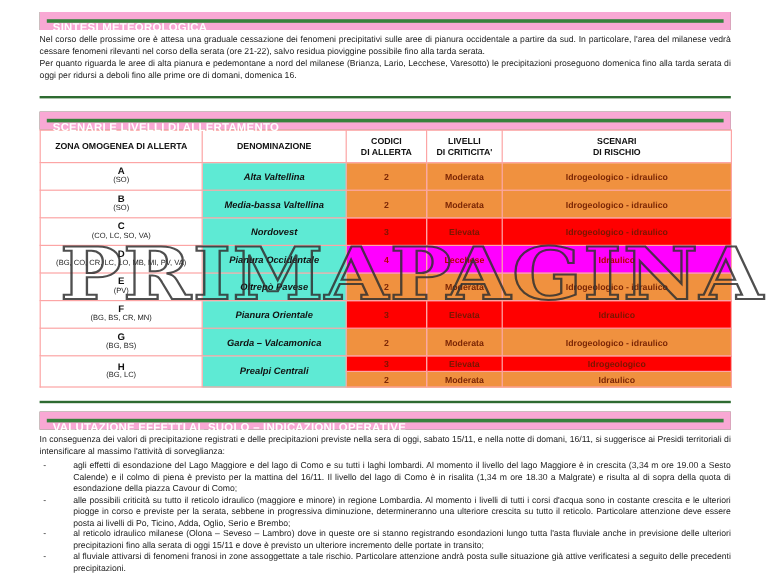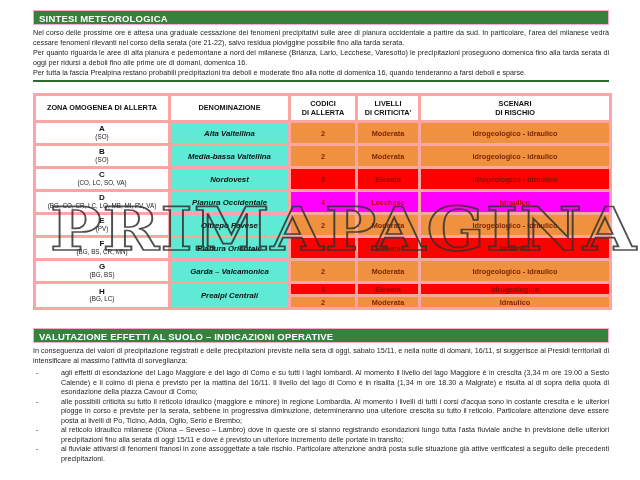--- a/index.html
+++ b/index.html
@@ -1,64 +1,64 @@
 <!DOCTYPE html>
 <html><head>
 <meta charset="utf-8">
 <style>
   html,body{margin:0;padding:0;}
   body{width:640px;height:480px;background:#ffffff;font-family:"Liberation Sans",sans-serif;overflow:hidden;}
   .page{position:relative;width:640px;height:480px;background:#fff;}
   .content{position:absolute;left:33px;width:576px;}
-  .bar{background:#37813c;color:#ffffff;font-weight:bold;font-size:9.5px;line-height:15px;height:15px;padding-left:5px;letter-spacing:.2px;border:1px solid #f9a8d4;box-sizing:border-box;}
+  .bar{background:#37813c;color:#ffffff;font-weight:bold;font-size:9.5px;line-height:15px;height:15px;padding-left:5px;letter-spacing:.2px;border:6px solid #f9a8d4;box-sizing:border-box;}
   #sintesi-section{top:10px;}
   #sintesi-paragraphs{margin-top:3px;font-size:7.2px;line-height:1.38;color:#1d1d1d;text-align:justify;}
   #sintesi-paragraphs p{margin:0;}
   .b{font-weight:normal;}
   .sep{position:absolute;left:33px;width:576px;height:2px;background:#2e6b31;}
   #sep1{top:80px;}
   #sep2{top:334px;}
   #scenari-section{top:93px;}
   table{border-collapse:collapse;table-layout:fixed;width:576px;margin-top:0;}
-  th,td{border:3px solid #fca5a5;padding:0 2px;text-align:center;vertical-align:middle;box-sizing:border-box;}
+  th,td{border:1px solid #fca5a5;padding:0 2px;text-align:center;vertical-align:middle;box-sizing:border-box;}
   th{background:#ffffff;color:#111;font-size:7.3px;font-weight:bold;white-space:pre-line;line-height:1.25;height:27px;}
   tr.row{height:23px;}
   tr.subrow{height:13px;}
   .zonecell{background:#fff;}
   .zletter{font-size:8px;font-weight:bold;color:#111;line-height:1.1;}
   .zprov{font-size:6.3px;color:#222;line-height:1.1;}
   .namecell{background:#5eead4;font-size:7.8px;font-weight:bold;font-style:italic;color:#111;}
   td.c-orange{background:#F0913F;color:#7c2706;font-size:7.3px;font-weight:bold;}
   td.c-red{background:#FF0000;color:#7a1500;font-size:7.3px;font-weight:bold;}
   td.c-magenta{background:#FF00FF;color:#b80000;font-size:7.3px;font-weight:bold;}
-  #valutazione-section{top:328px;}
+  #valutazione-section{top:343px;}
   #valutazione-text{margin-top:3px;font-size:7.2px;line-height:1.32;color:#1d1d1d;text-align:justify;}
   #valutazione-intro{margin:0 0 3px 0;}
   .bullet{display:flex;}
   .dash{width:10px;padding-left:3px;flex:none;}
   .btext{flex:1;text-align:justify;margin-left:15px;}
   #watermark{position:absolute;left:50px;top:199px;z-index:5;font-family:"DejaVu Serif",serif;font-weight:bold;font-size:60px;line-height:1;color:transparent;-webkit-text-stroke:1.7px rgba(48,48,48,.85);letter-spacing:1px;transform:scaleX(1.14);transform-origin:left center;white-space:nowrap;pointer-events:none;}
 </style>
 </head>
 <body>
 
 <div class="page">
 
   <div class="content" id="sintesi-section" style="position:absolute;">
     <div class="bar">SINTESI METEOROLOGICA</div>
     <div id="sintesi-paragraphs">
         <p><span>Nel corso delle prossime ore è attesa una graduale </span><span class="b">cessazione dei fenomeni precipitativi sulle aree di pianura occidentale</span><span> a partire da sud. In particolare, l'area del milanese vedrà cessare </span><span class="b">fenomeni rilevanti</span><span> nel corso della serata (ore 21-22), salvo residua pioviggine possibile fino alla tarda serata.</span></p>
         <p><span>Per quanto riguarda le aree di alta pianura e pedemontane a nord del milanese (Brianza, Lario, Lecchese, Varesotto) le precipitazioni proseguono </span><span class="b">domenica</span><span> fino alla tarda serata di oggi per ridursi a deboli fino alle prime ore di domani, domenica 16.</span></p>
-        <p><span>Per tutta la fascia Prealpina restano probabili precipitazioni tra </span><span class="b">deboli e moderate</span><span> fino alla notte di domenica 16, quando tenderanno a farsi deboli e sparse.</span></p>
       </div>
   </div>
 
   <div class="sep" id="sep1"></div>
 
   <div class="content" id="scenari-section" style="position:absolute;">
+    <div class="bar">SCENARI E LIVELLI DI ALLERTAMENTO</div>
     <table>
       <colgroup>
         <col style="width:135px">
           <col style="width:120px">
           <col style="width:67px">
           <col style="width:63px">
           <col style="width:191px">
       </colgroup>
       <thead>
           <tr id="table-head-row">

